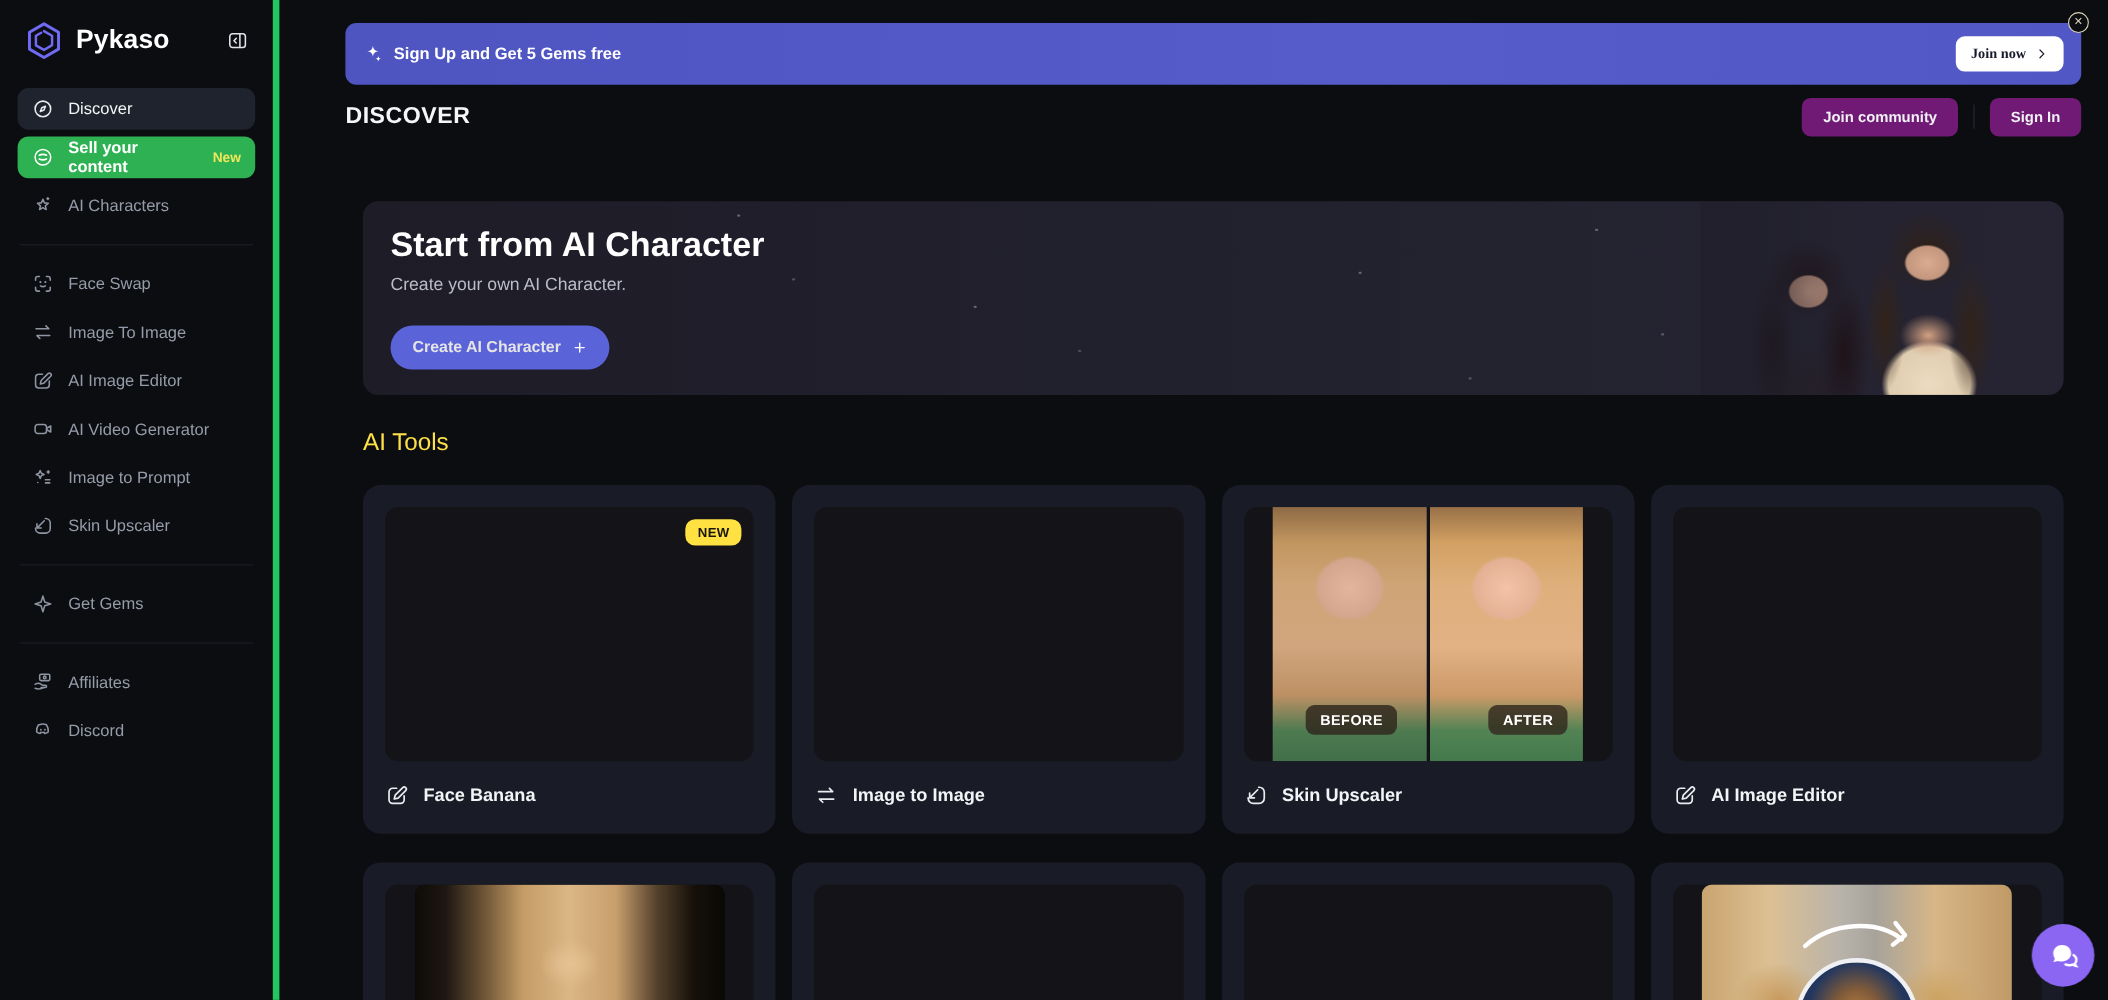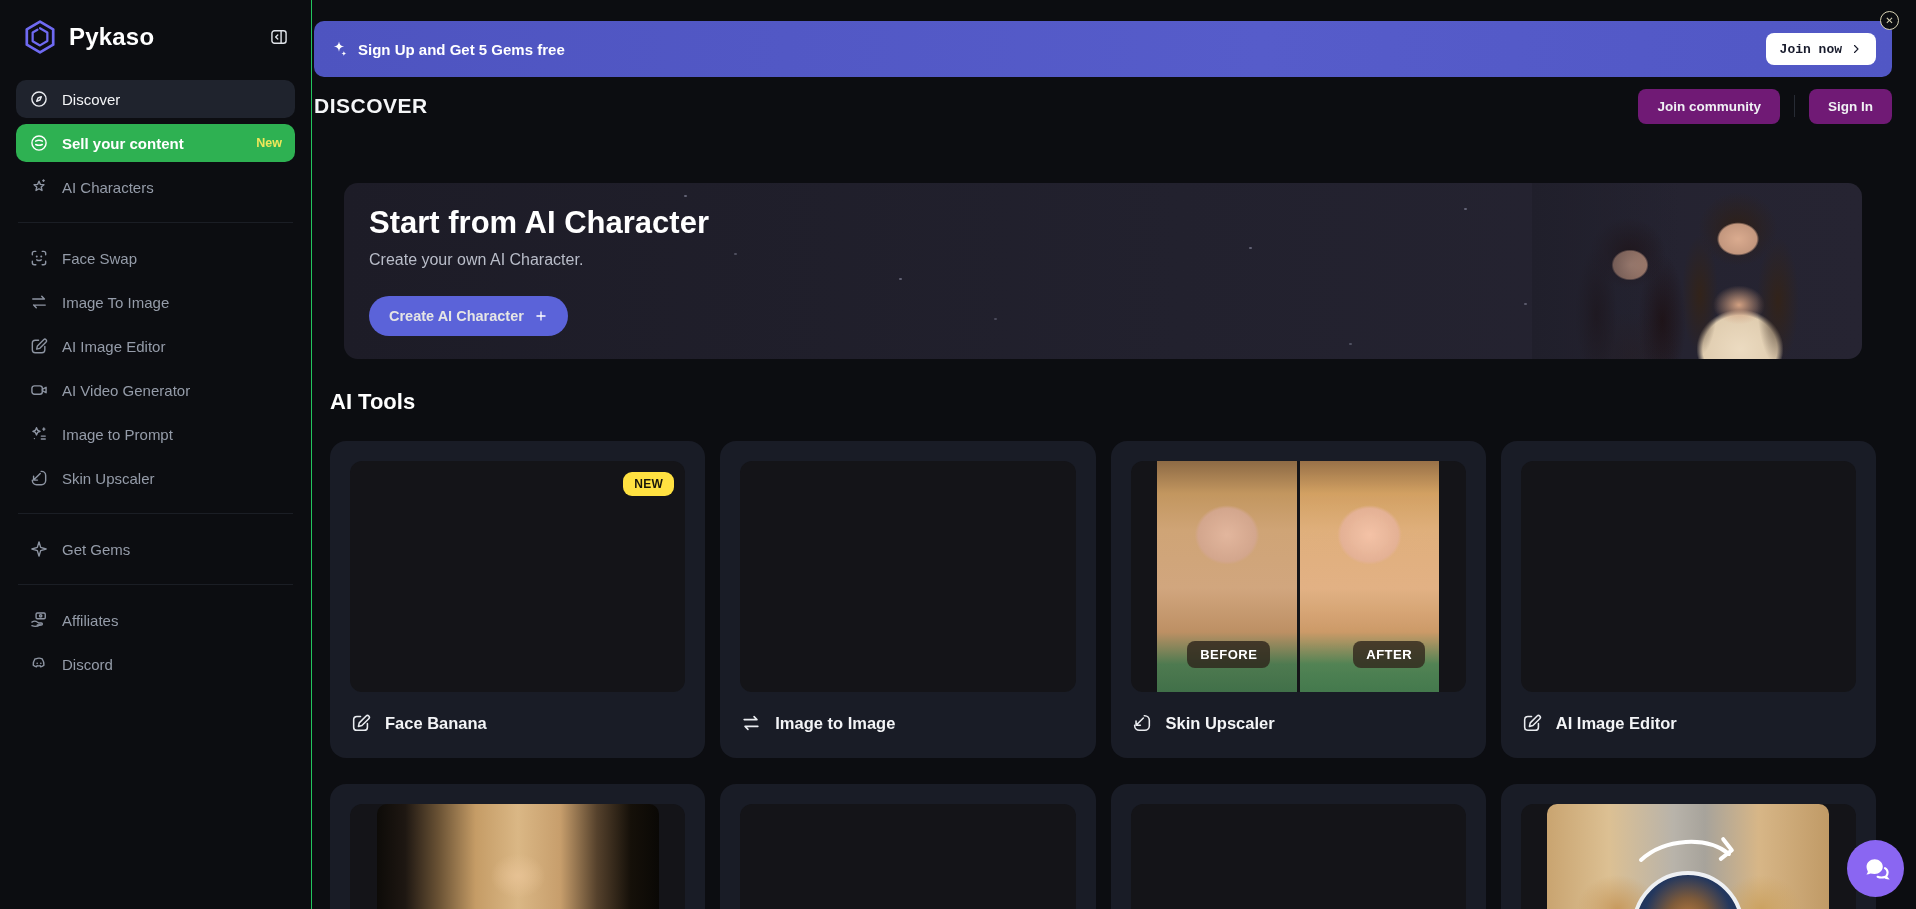--- a/index.html
+++ b/index.html
@@ -1,21 +1,21 @@
 <!DOCTYPE html>
 <html><head>
 <meta charset="utf-8">
 <style>
   * { margin:0; padding:0; box-sizing:border-box; }
   html,body { width:1916px; height:909px; overflow:hidden; background:#0c0d11;
     font-family:"Liberation Sans", sans-serif; color:#e8eaee; }
 
   
-  .sidebar { position:fixed; left:0; top:0; bottom:0; width:312px; background:#0c0d11;
-    border-right:1px solid #22c55e; padding:0 16px; z-index:5; }
+  .sidebar { position:fixed; left:0; top:0; bottom:0; width:254px; background:#0c0d11;
+    border-right:6px solid #22c55e; padding:0 16px; z-index:5; }
   .logo-row { height:74px; display:flex; align-items:center; gap:11px; padding:0 6px; }
   .logo-mark { width:36px; height:36px; flex:none; }
   .logo-text { font-size:24px; font-weight:800; color:#fff; letter-spacing:.2px; flex:1; }
   .collapse-btn { width:24px; height:24px; color:#dfe2e8; cursor:pointer; }
 
   .nav { display:flex; flex-direction:column; gap:6px; margin-top:6px; }
   .nav-item { height:38px; display:flex; align-items:center; gap:13px; padding:0 13px;
     border-radius:10px; color:#959ca9; font-size:15px; font-weight:500; cursor:pointer; }
   .nav-item .ic { color:#8d94a2; }
   .nav-item.active { background:#1f232d; color:#f4f5f7; }
@@ -32,37 +32,37 @@
   .main { margin-left:290px; height:909px; padding:21px 24px 0; overflow:hidden; position:relative; }
 
   
   .promo-banner { position:relative; height:56px; border-radius:10px;
     background:linear-gradient(92deg,#4e54c0 0%,#565cca 60%,#5157c5 100%);
     display:flex; align-items:center; padding:0 16px; }
   .promo-left { display:flex; align-items:center; gap:10px; font-size:15px; font-weight:600; color:#fff; }
   .spark { width:18px; height:18px; }
   .join-now-btn { margin-left:auto; height:32px; background:#fff; color:#171a2b;
     border:none; border-radius:8px; padding:0 14px; font-size:13px; font-weight:700;
-    display:flex; align-items:center; gap:8px; cursor:pointer; font-family:Liberation Mono, monospace; }
+    display:flex; align-items:center; gap:8px; cursor:pointer; font-family:Liberation Serif, serif; }
   .join-now-btn svg { width:12px; height:12px; stroke:#171a2b; stroke-width:2.2; fill:none;
     stroke-linecap:round; stroke-linejoin:round; }
   .banner-close { position:absolute; top:-10px; right:-7px; width:19px; height:19px;
     border-radius:50%; background:#0c0d11; border:1px solid #d9d3b4; color:#d9d3b4;
     font-size:10px; line-height:17px; text-align:center; cursor:pointer; }
 
   
   .page-header { margin-top:10px; height:38px; display:flex; align-items:center; }
   .page-title { font-size:21px; font-weight:800; letter-spacing:.5px; color:#f5f6f8; }
   .header-actions { margin-left:auto; display:flex; align-items:center; gap:14px; }
   .ghost-btn { background:#701a75; border:none; border-radius:8px; color:#f0f1f4;
     font-size:13.5px; font-weight:700; padding:10px 19px; cursor:pointer; font-family:inherit; }
   .header-sep { width:1px; height:22px; background:#272b34; }
 
   
-  .hero { margin:58px 30px 0; height:176px; border-radius:14px; position:relative; overflow:hidden;
+  .hero { margin:58px 16px 0; height:176px; border-radius:14px; position:relative; overflow:hidden;
     background:linear-gradient(90deg,#1d1c27 0%,#22212e 55%,#262432 100%); }
   .hero-title { position:absolute; left:25px; top:22px; font-size:31px; font-weight:800; color:#fff; }
   .hero-sub { position:absolute; left:25px; top:68px; font-size:16px; color:#b9bdc9; }
   .hero-cta { position:absolute; left:25px; top:113px; height:40px; border:none; border-radius:20px;
     background:#5b63d9; color:#e5e5e5; font-size:14.5px; font-weight:700; padding:0 20px;
     display:flex; align-items:center; gap:10px; cursor:pointer; font-family:inherit; }
   .hero-cta svg { width:14px; height:14px; stroke:#fff; stroke-width:2.2; fill:none; stroke-linecap:round; }
   .hero-art { position:absolute; right:0; top:0; bottom:0; width:330px;
     background:
       radial-gradient(ellipse 34px 27px at 206px 56px, #daab8f 0%, #c3977e 55%, rgba(0,0,0,0) 62%),
@@ -75,21 +75,21 @@
       radial-gradient(ellipse 56px 52px at 96px 70px, #1f1317 0%, rgba(31,19,23,0) 68%),
       radial-gradient(ellipse 30px 96px at 64px 132px, #1c1115 0%, rgba(0,0,0,0) 70%),
       radial-gradient(ellipse 34px 96px at 130px 138px, #1e1216 0%, rgba(0,0,0,0) 70%),
       radial-gradient(ellipse 74px 62px at 96px 172px, #272028 0%, rgba(0,0,0,0) 70%);
   }
   .hero-art::after { content:""; position:absolute; inset:0;
     background:linear-gradient(90deg,#201f2b 0%, rgba(32,31,43,0) 45%); }
   .dot { position:absolute; width:3px; height:2px; border-radius:2px; background:#7e7f93; opacity:.7; }
 
   
-  .tools-heading { margin:30px 16px 0; font-size:22px; font-weight:700; color:#ffffff; }
+  .tools-heading { margin:30px 16px 0; font-size:22px; font-weight:400; color:#fde047; }
   .grid { margin:26px 16px 0; display:grid; grid-template-columns:repeat(4,1fr); gap:15px; }
   .card { background:#191c26; border-radius:16px; padding:20px; height:317px;
     display:flex; flex-direction:column; position:relative; cursor:pointer; }
   .card-img { flex:1; background:#141418; border-radius:12px; position:relative; overflow:hidden; }
   .card-label-row { display:flex; align-items:center; gap:13px; margin-top:16px; height:30px; }
   .card-label-row .ic { width:22px; height:22px; color:#e9ebef; }
   .card-label { font-size:16.5px; font-weight:600; color:#f3f4f6; }
   .new-badge { position:absolute; top:11px; right:11px; background:#ffe141; color:#19170a;
     font-size:12px; font-weight:800; border-radius:9px; padding:5px 11px; letter-spacing:.3px; }
 

